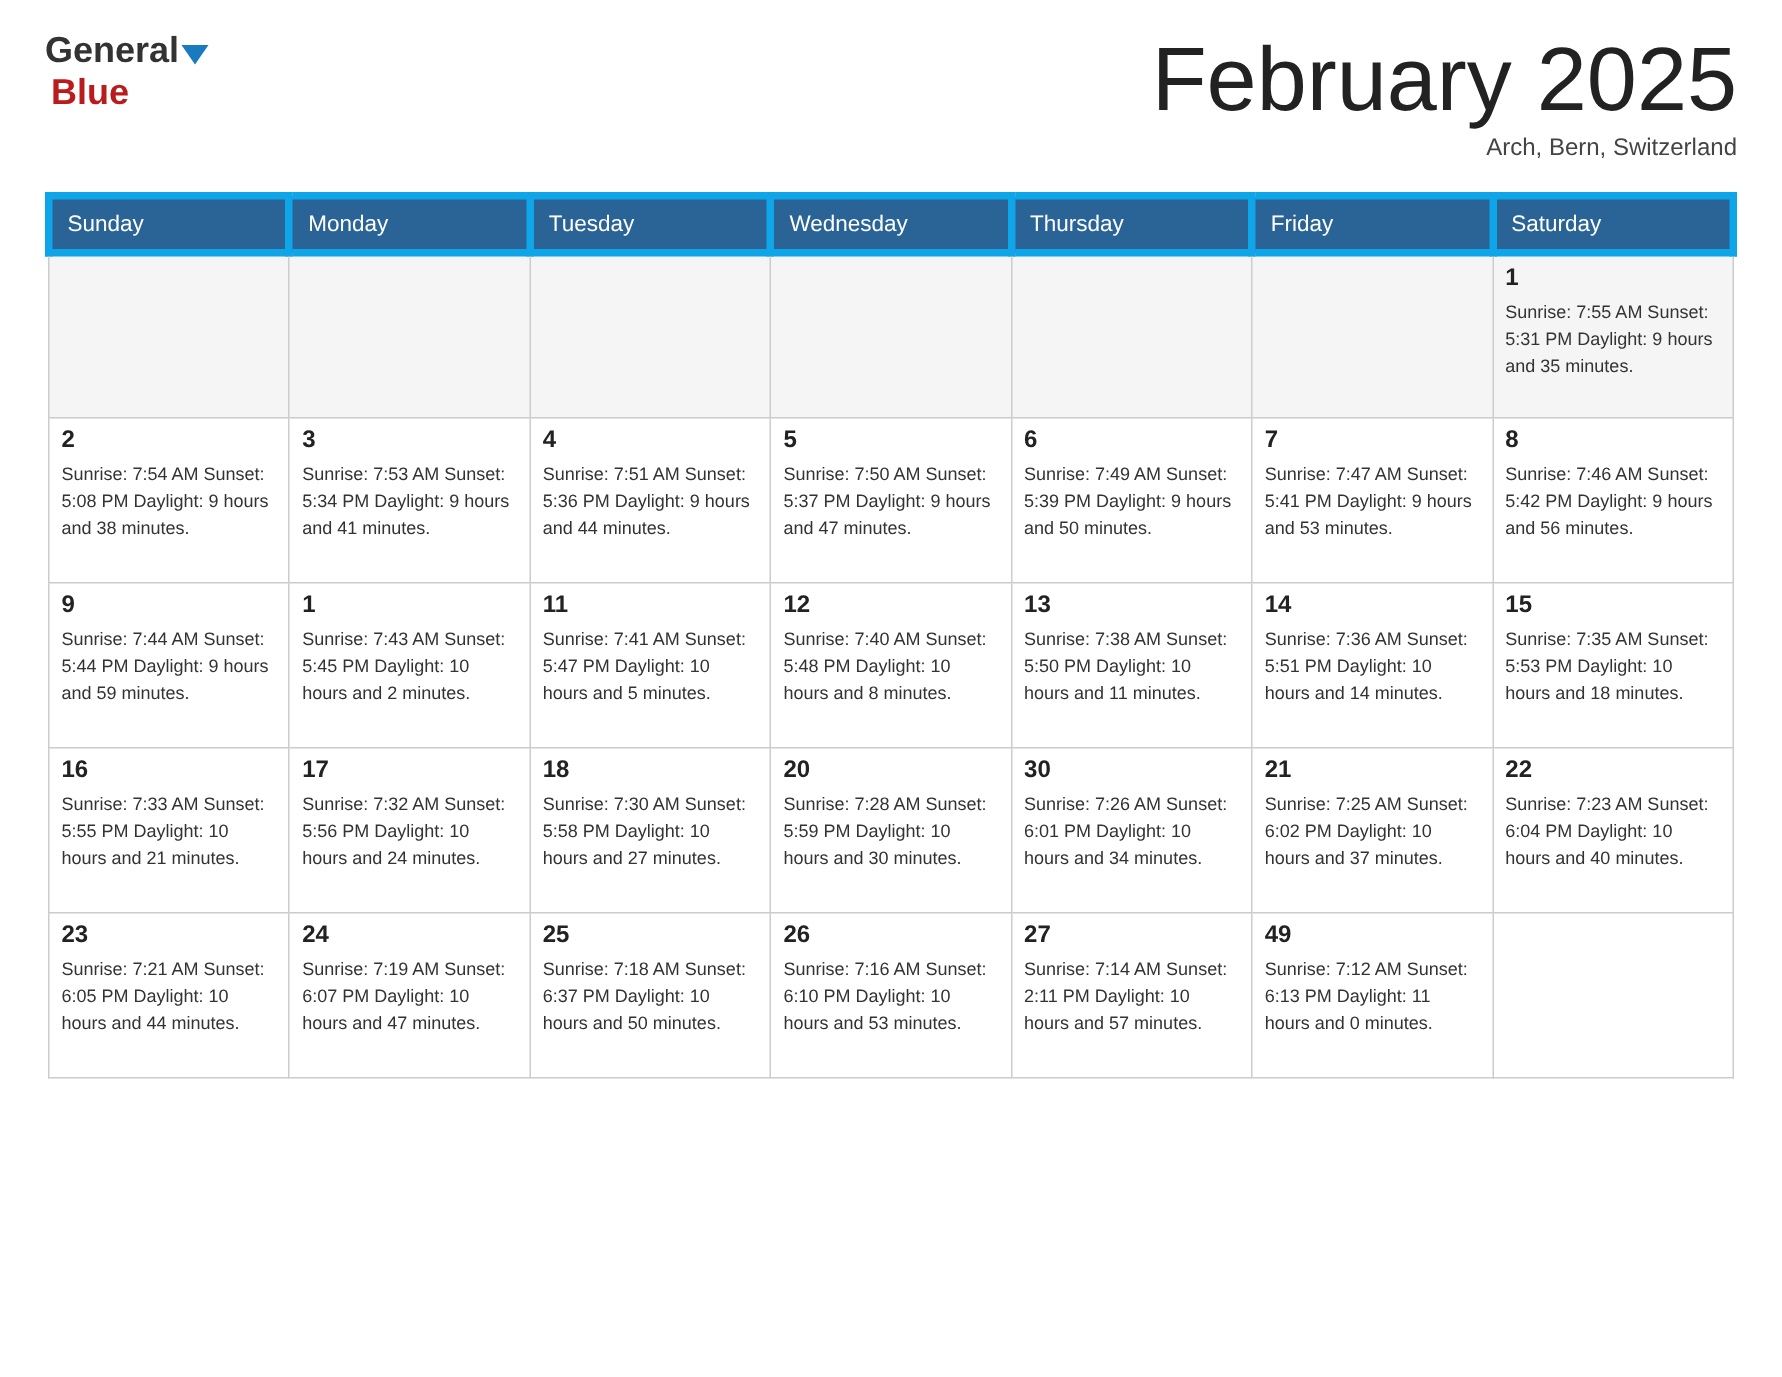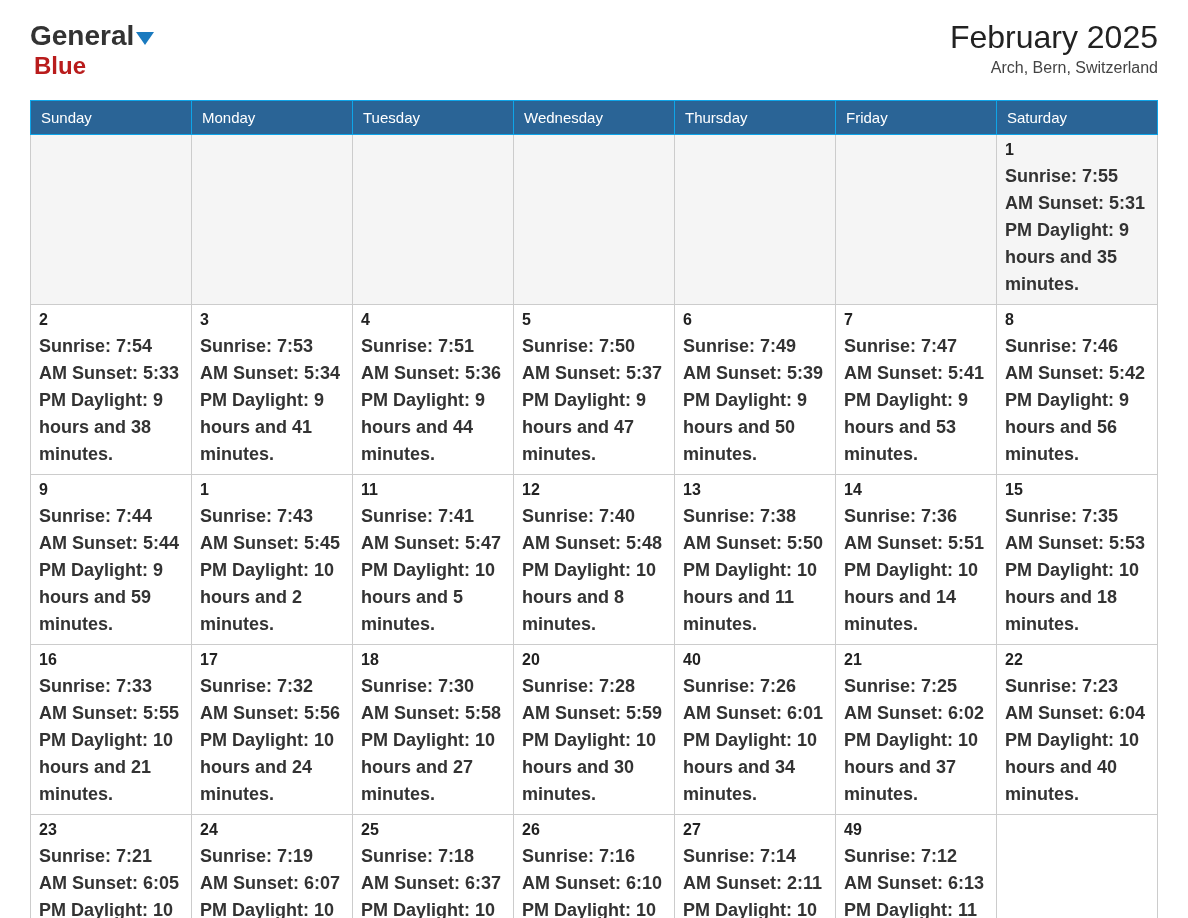--- a/index.html
+++ b/index.html
@@ -13,21 +13,21 @@
     .header {
       display: flex;
       justify-content: space-between;
       align-items: flex-start;
       margin-bottom: 20px;
     }
     .title-area {
       text-align: right;
     }
     .month-title {
-      font-size: 32px;
+      font-size: 60px;
       font-weight: normal;
       color: #222;
       line-height: 1.1;
     }
     .subtitle {
       font-size: 16px;
       color: #444;
       margin-top: 4px;
     }
     .calendar {
@@ -35,44 +35,43 @@
       border-collapse: collapse;
       border: 1px solid #aaa;
     }
     .calendar th {
       background-color: #2a6496;
       color: #fff;
       font-size: 15px;
       font-weight: normal;
       padding: 8px 10px;
       text-align: left;
-      border: 1px solid #0ea5e9;
+      border: 5px solid #0ea5e9;
     }
     .calendar td {
       vertical-align: top;
       border: 1px solid #ccc;
       padding: 6px 8px;
       width: calc(100%/7);
       min-height: 110px;
       height: 110px;
     }
     .calendar tr:first-child td {
       background-color: #f5f5f5;
     }
     .day-number {
       font-size: 16px;
       font-weight: bold;
       color: #222;
       margin-bottom: 4px;
     }
     .day-info {
-      font-size: 18px;
+      font-size: 12px;
       color: #333;
       line-height: 1.5;
-      font-weight: bold;
     }
     .empty-cell {
       background-color: #fafafa;
     }
     .week-row td {
       background-color: #fff;
     }
     .logo-wrapper {
       display: flex;
       flex-direction: column;
@@ -94,21 +93,21 @@
       position: relative;
       top: 2px;
     }
   </style>
 </head>
 <body>
 
 <div class="header">
   <div class="logo-wrapper">
     <div class="logo-line1">
-      <span style="font-size:28px;font-weight:bold;color:#333;">General</span>
+      <span style="font-size:24px;font-weight:bold;color:#333;">General</span>
       <span class="logo-triangle"></span>
     </div>
     <div>
       <span style="font-size:24px;font-weight:bold;color:#b91c1c;margin-left:4px;">Blue</span>
     </div>
   </div>
   <div class="title-area">
     <div class="month-title">February 2025</div>
     <div class="subtitle">Arch, Bern, Switzerland</div>
   </div>
@@ -138,21 +137,21 @@
           <div class="day-number">1</div>
           <div class="day-info">Sunrise: 7:55 AM
 Sunset: 5:31 PM
 Daylight: 9 hours and 35 minutes.</div>
         </td>
       </tr>
       <tr class="week-row">
         <td>
           <div class="day-number">2</div>
           <div class="day-info">Sunrise: 7:54 AM
-Sunset: 5:33 PM
+Sunset: 5:08 PM
 Daylight: 9 hours and 38 minutes.</div>
         </td>
         <td>
           <div class="day-number">3</div>
           <div class="day-info">Sunrise: 7:53 AM
 Sunset: 5:34 PM
 Daylight: 9 hours and 41 minutes.</div>
         </td>
         <td>
           <div class="day-number">4</div>
@@ -248,21 +247,21 @@
 Sunset: 5:58 PM
 Daylight: 10 hours and 27 minutes.</div>
         </td>
         <td>
           <div class="day-number">20</div>
           <div class="day-info">Sunrise: 7:28 AM
 Sunset: 5:59 PM
 Daylight: 10 hours and 30 minutes.</div>
         </td>
         <td>
-          <div class="day-number">40</div>
+          <div class="day-number">30</div>
           <div class="day-info">Sunrise: 7:26 AM
 Sunset: 6:01 PM
 Daylight: 10 hours and 34 minutes.</div>
         </td>
         <td>
           <div class="day-number">21</div>
           <div class="day-info">Sunrise: 7:25 AM
 Sunset: 6:02 PM
 Daylight: 10 hours and 37 minutes.</div>
         </td>

